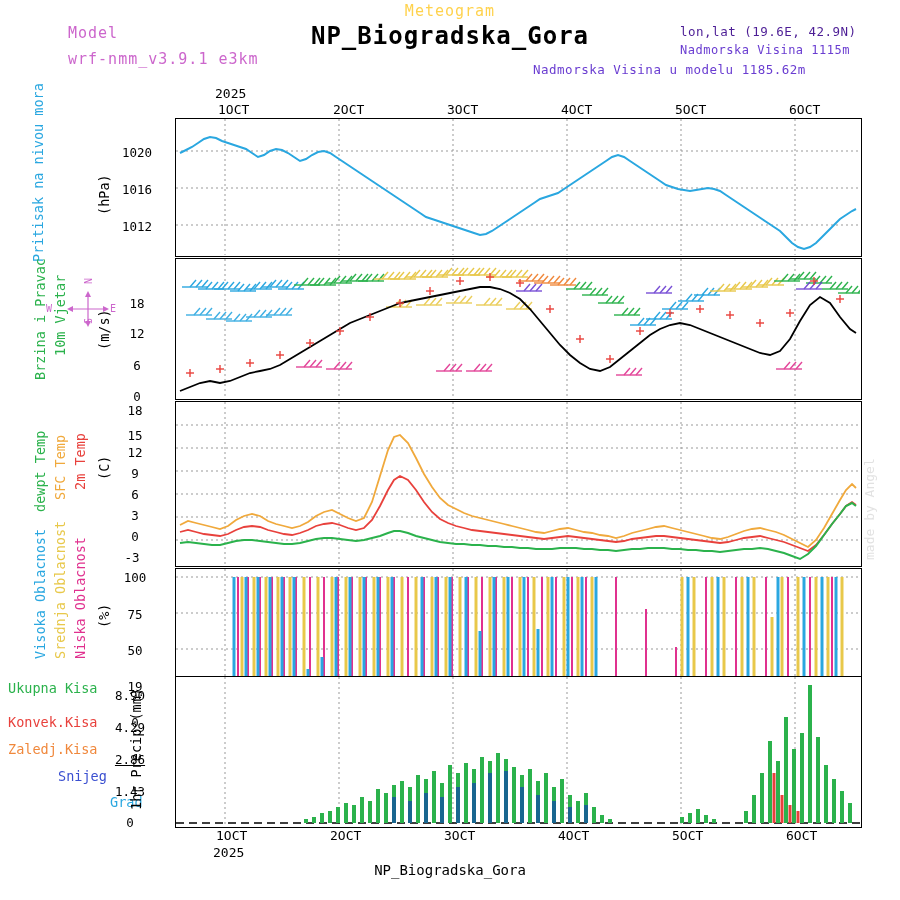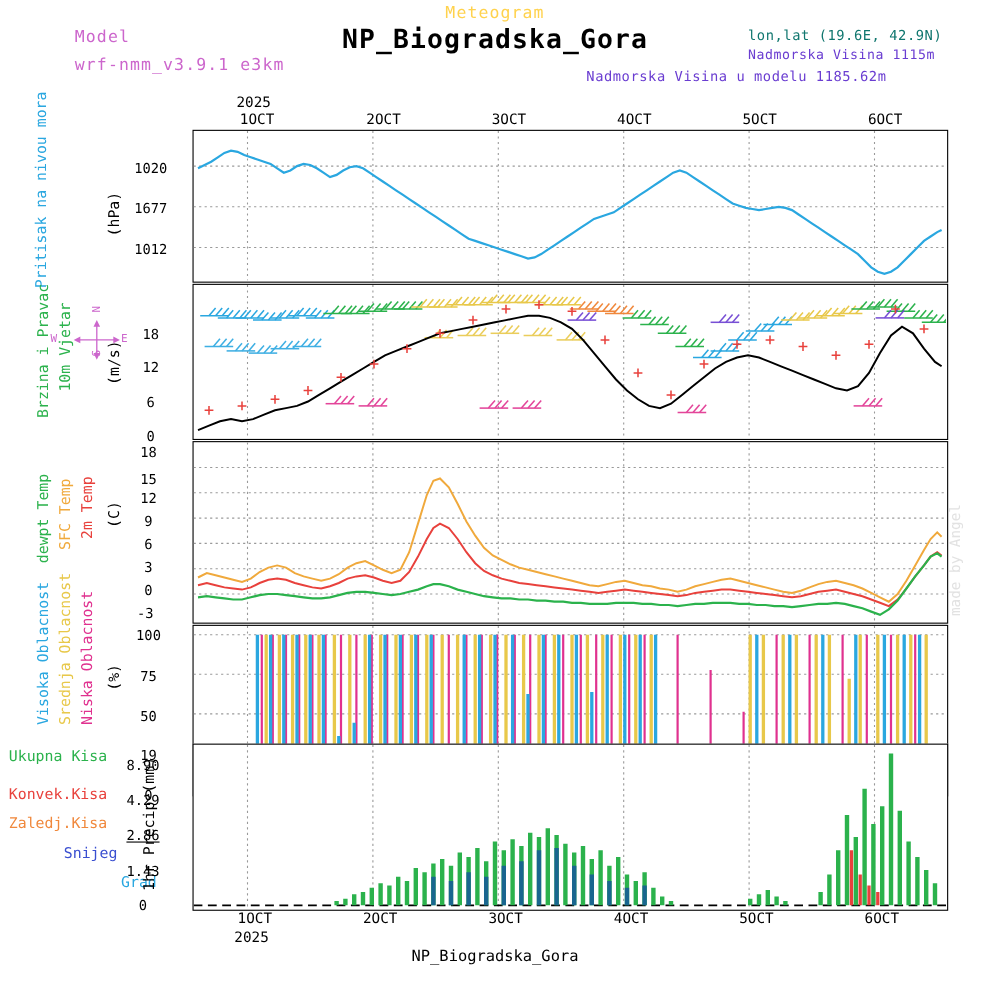--- a/index.html
+++ b/index.html
@@ -16,21 +16,21 @@
   #meteogram-word{
     left:0;top:2px;width:900px;text-align:center;
     color:#ffd24d;font-size:15px;letter-spacing:1px;
   }
   #main-title{
     left:0;top:22px;width:900px;text-align:center;
     color:#000;font-size:24px;font-weight:bold;letter-spacing:1px;
   }
   #model-label{left:68px;top:24px;color:#cc66cc;font-size:15px;letter-spacing:1px;}
   #model-value{left:68px;top:50px;color:#cc66cc;font-size:15px;letter-spacing:1px;}
-  #loc-line1{left:680px;top:24px;color:#0f766e;font-size:12.5px;letter-spacing:0.5px;}
+  #loc-line1{left:680px;top:24px;color:#4c1d95;font-size:12.5px;letter-spacing:0.5px;}
   #loc-line2{left:680px;top:43px;color:#6a3dd1;font-size:12px;letter-spacing:0.5px;}
   #loc-line3{left:533px;top:62px;color:#6a3dd1;font-size:12.5px;letter-spacing:0.5px;}
   #made-by{
     left:862px;top:560px;color:#e2e2e2;font-size:13px;
     transform:rotate(-90deg);transform-origin:left top;white-space:nowrap;
   }
   
   .panel{position:absolute;border:1.6px solid #000;background:#fff;box-sizing:border-box;}
   .panel svg{display:block;}
   
@@ -59,21 +59,21 @@
 <div class="toptick" style="left:218px;top:102px;">1OCT</div>
 <div class="toptick" style="left:333px;top:102px;">2OCT</div>
 <div class="toptick" style="left:447px;top:102px;">3OCT</div>
 <div class="toptick" style="left:561px;top:102px;">4OCT</div>
 <div class="toptick" style="left:675px;top:102px;">5OCT</div>
 <div class="toptick" style="left:789px;top:102px;">6OCT</div>
 
 <div class="vlabel" style="left:30px;top:262px;color:#2aa7e0;">Pritisak na nivou mora</div>
 <div class="vlabel" style="left:96px;top:215px;color:#000;">(hPa)</div>
 <div class="ylab" style="left:108px;top:145px;width:58px;">1020</div>
-<div class="ylab" style="left:108px;top:182px;width:58px;">1677</div>
+<div class="ylab" style="left:108px;top:182px;width:58px;">1016</div>
 <div class="ylab" style="left:108px;top:219px;width:58px;">1012</div>
 
 <div class="panel" id="panel-pressure" style="left:175px;top:118px;width:687px;height:139px;">
   <svg width="684" height="136" viewBox="0 0 684 136" preserveAspectRatio="none">
 
     <g stroke="#999" stroke-dasharray="2,3" stroke-width="1">
       <line x1="49" y1="0" x2="49" y2="136"></line>
       <line x1="163" y1="0" x2="163" y2="136"></line>
       <line x1="277" y1="0" x2="277" y2="136"></line>
       <line x1="391" y1="0" x2="391" y2="136"></line>

